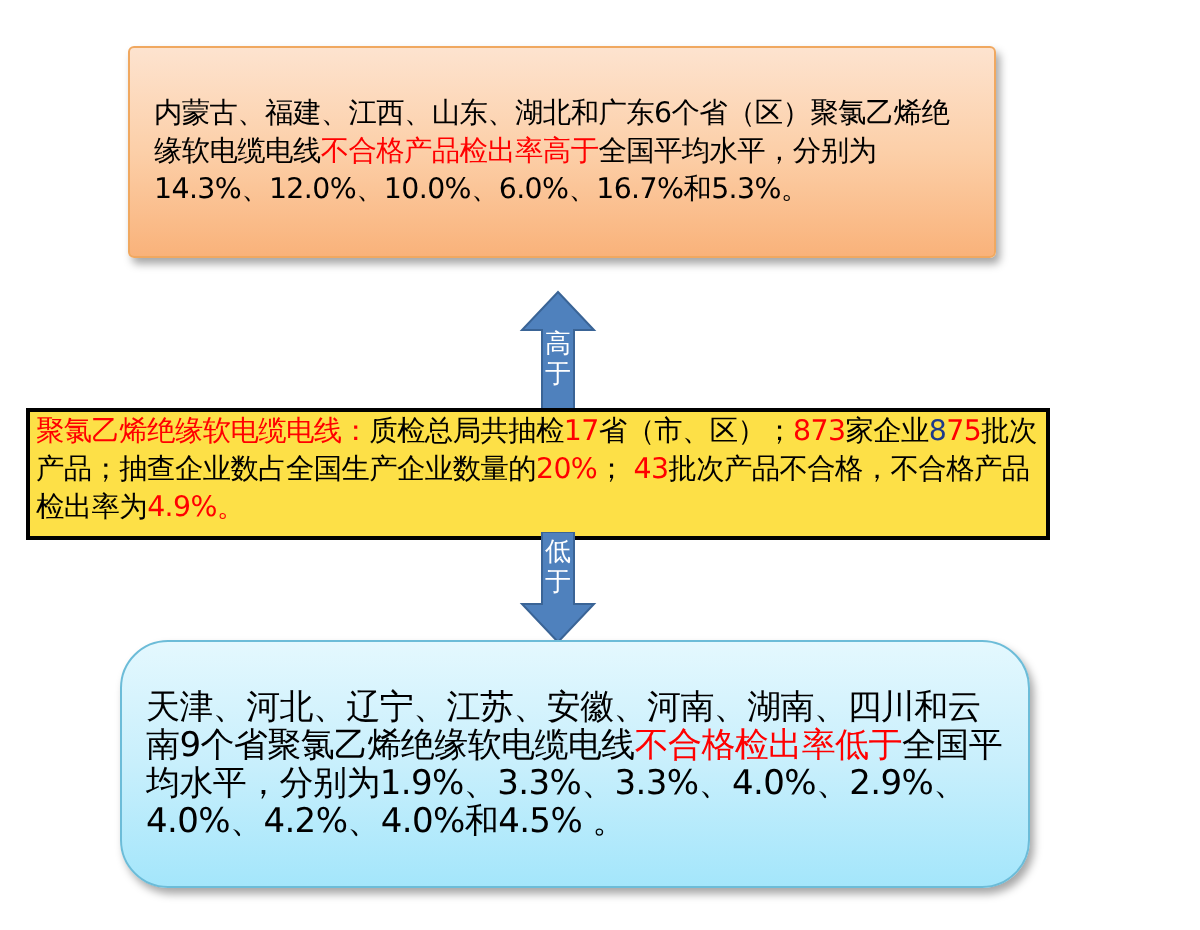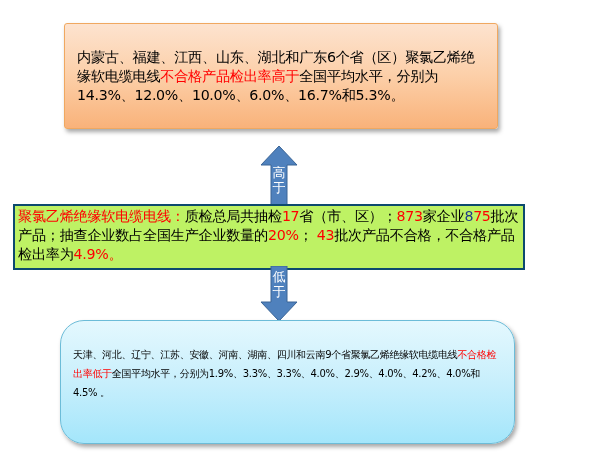--- a/index.html
+++ b/index.html
@@ -8,32 +8,32 @@
   .box-top {
     position:absolute; left:64px; top:23px; width:432px; height:104px;
     border-radius:3px; border:1px solid #f0a860;
     background:linear-gradient(to bottom, #fde3cf 0%, #fccfa8 50%, #f9b27a 100%);
     box-shadow:2px 3px 4px rgba(0,0,0,0.35);
   }
   .box-top .txt { position:absolute; left:12px; top:24px; right:10px;
     font-size:14.2px; line-height:19px; letter-spacing:-0.3px; }
   .box-mid {
     position:absolute; left:13px; top:204px; width:508px; height:62px;
-    border:2px solid #0c4a6e; background:#bef264;
+    border:2px solid #000000; background:#fde047;
   }
   .box-mid .txt { position:absolute; left:3px; top:1px; right:2px;
     font-size:14.2px; line-height:19px; letter-spacing:-0.3px; }
   .box-bot {
     position:absolute; left:60px; top:320px; width:453px; height:122px;
     border-radius:24px; border:1px solid #6cbcd8;
     background:linear-gradient(to bottom, #e4f8fe 0%, #c8effc 50%, #a4e6fb 100%);
     box-shadow:2px 3px 4px rgba(0,0,0,0.35);
   }
   .box-bot .txt { position:absolute; left:12px; top:24px; right:10px;
-    font-size:10px; line-height:19px; letter-spacing:-0.3px; }
+    font-size:17px; line-height:19px; letter-spacing:-0.3px; }
   .red { color:#ff0000; }
   .blue { color:#1f3a8a; }
   .arrow { position:absolute; }
   .arrow-label { position:absolute; left:0; width:100%; text-align:center;
     color:#ffffff; font-size:13px; line-height:15px; }
 </style>
 </head>
 <body>
 
 <div class="box-top">

